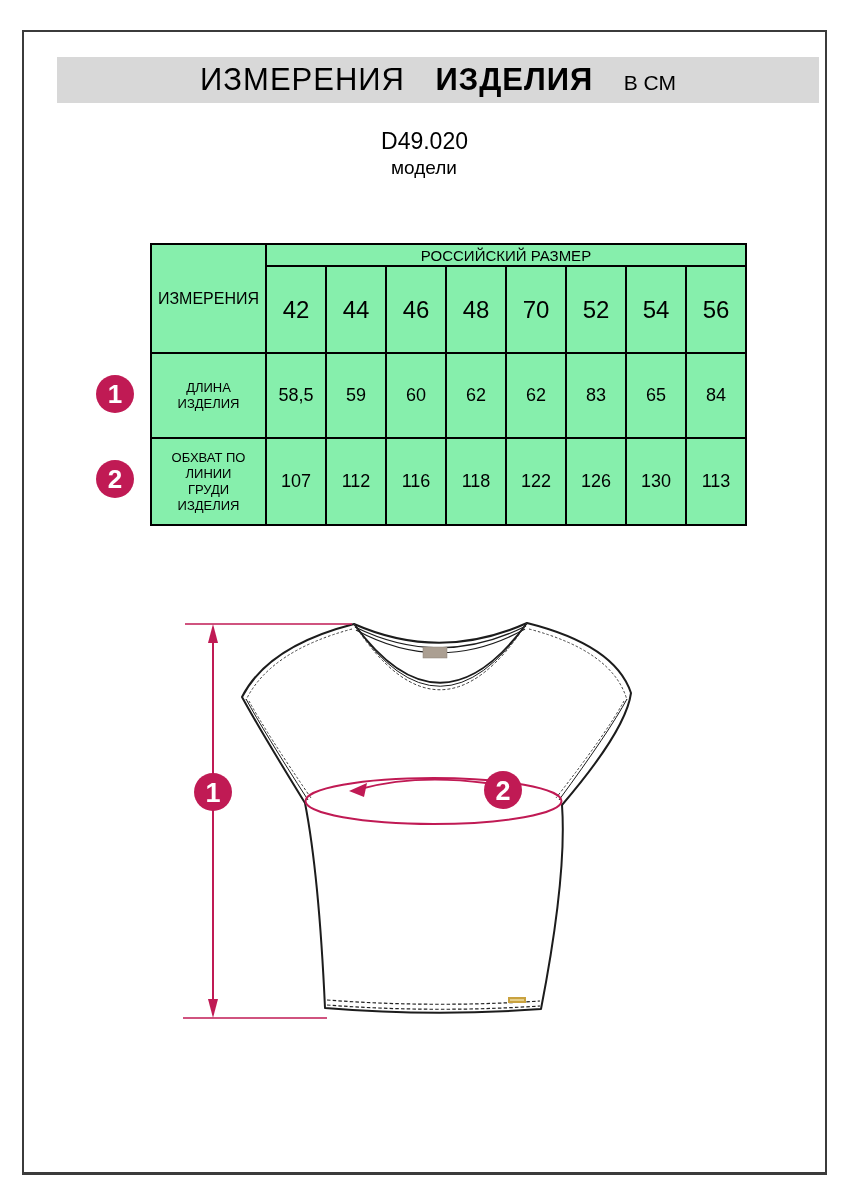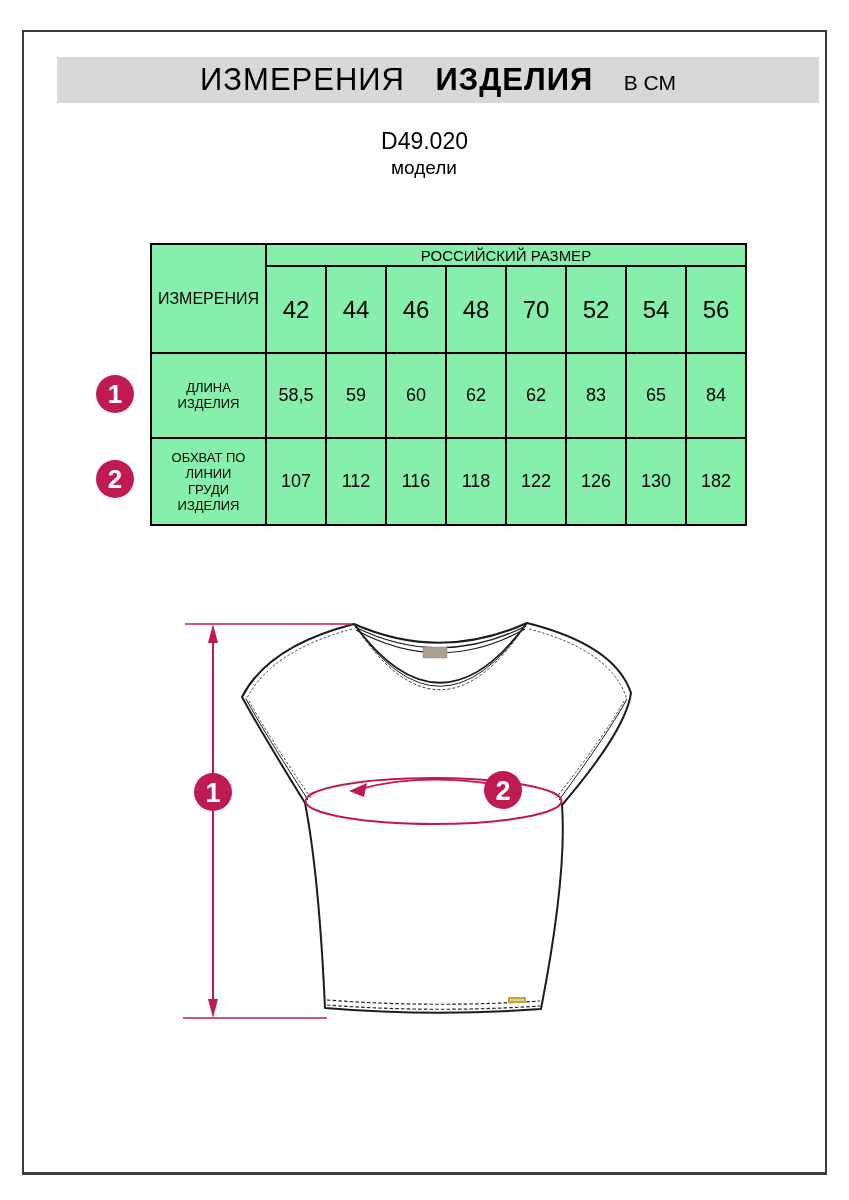--- a/index.html
+++ b/index.html
@@ -109,21 +109,21 @@
       <td class="row-label">
             <div class="lbl">ОБХВАТ ПО ЛИНИИ ГРУДИ ИЗДЕЛИЯ</div>
           </td>
       <td class="value-cell">107</td>
       <td class="value-cell">112</td>
       <td class="value-cell">116</td>
       <td class="value-cell">118</td>
       <td class="value-cell">122</td>
       <td class="value-cell">126</td>
       <td class="value-cell">130</td>
-      <td class="value-cell">182</td>
+      <td class="value-cell">113</td>
     </tr>
   </tbody>
     </table>
 </div>
 
 <div class="abs marker-badge m1">1</div>
 <div class="abs marker-badge m2">2</div>
 
 <svg class="abs garment-svg" width="560" height="460" viewBox="0 0 560 460">
 

